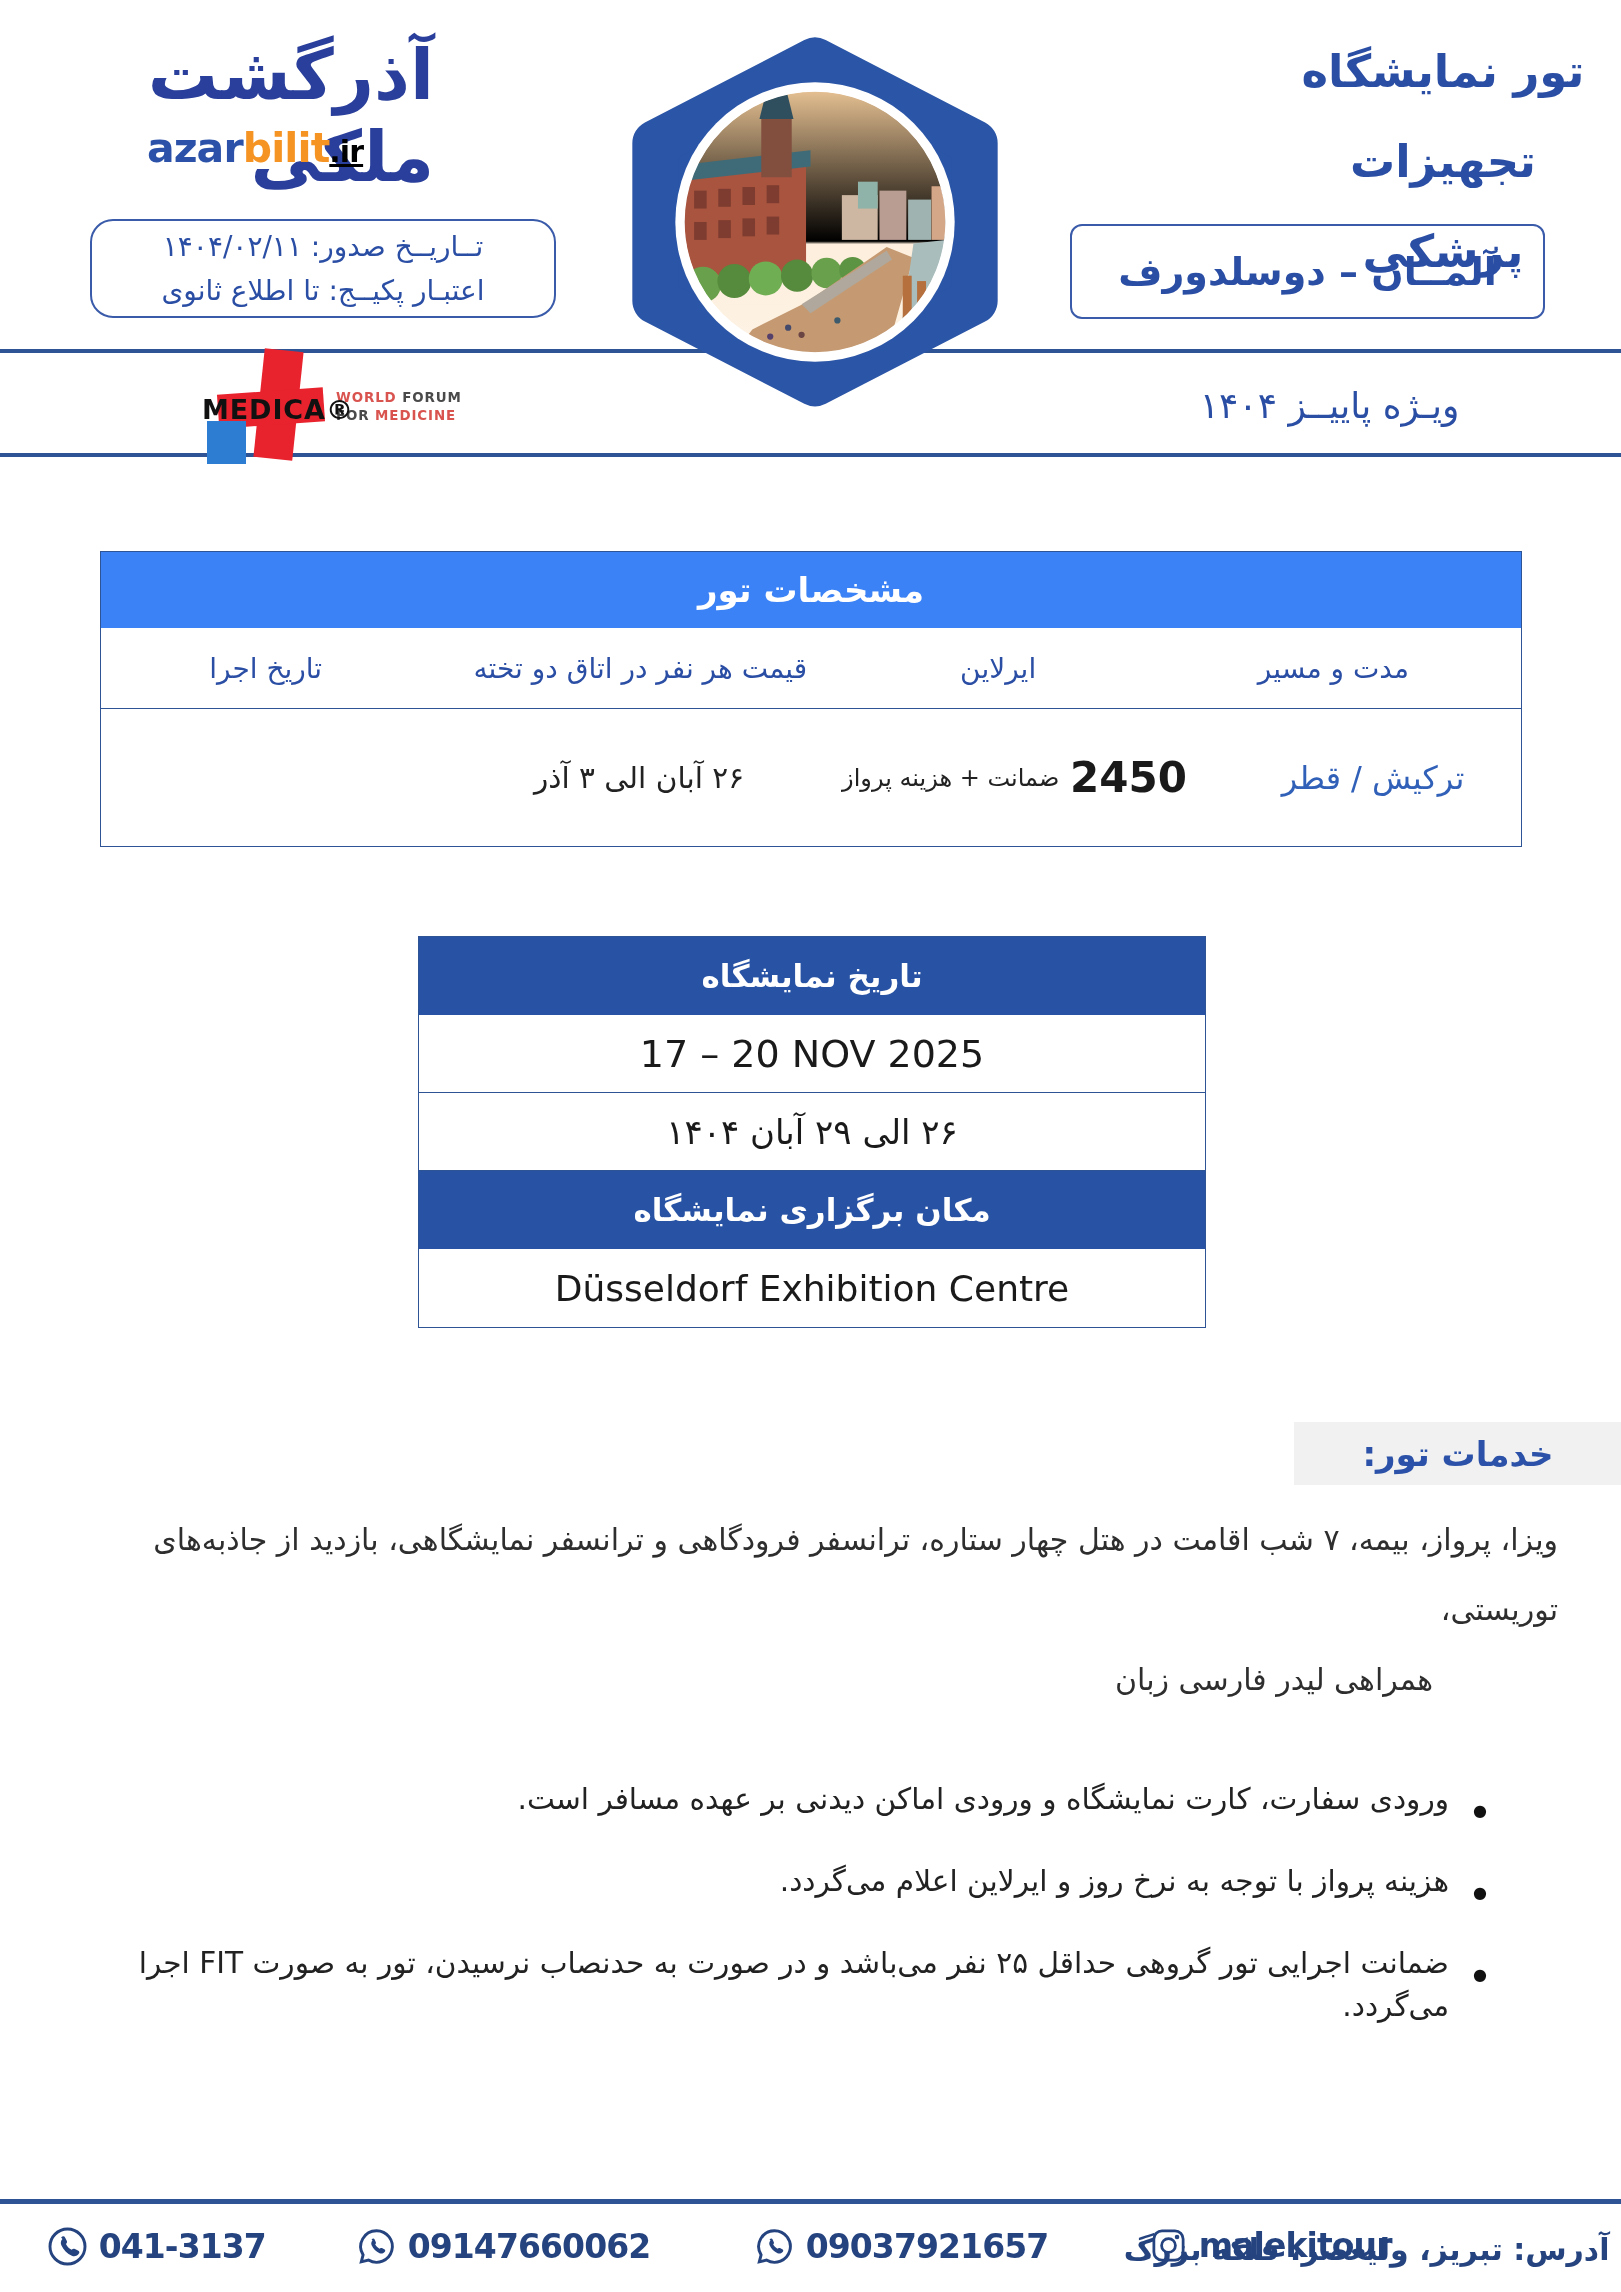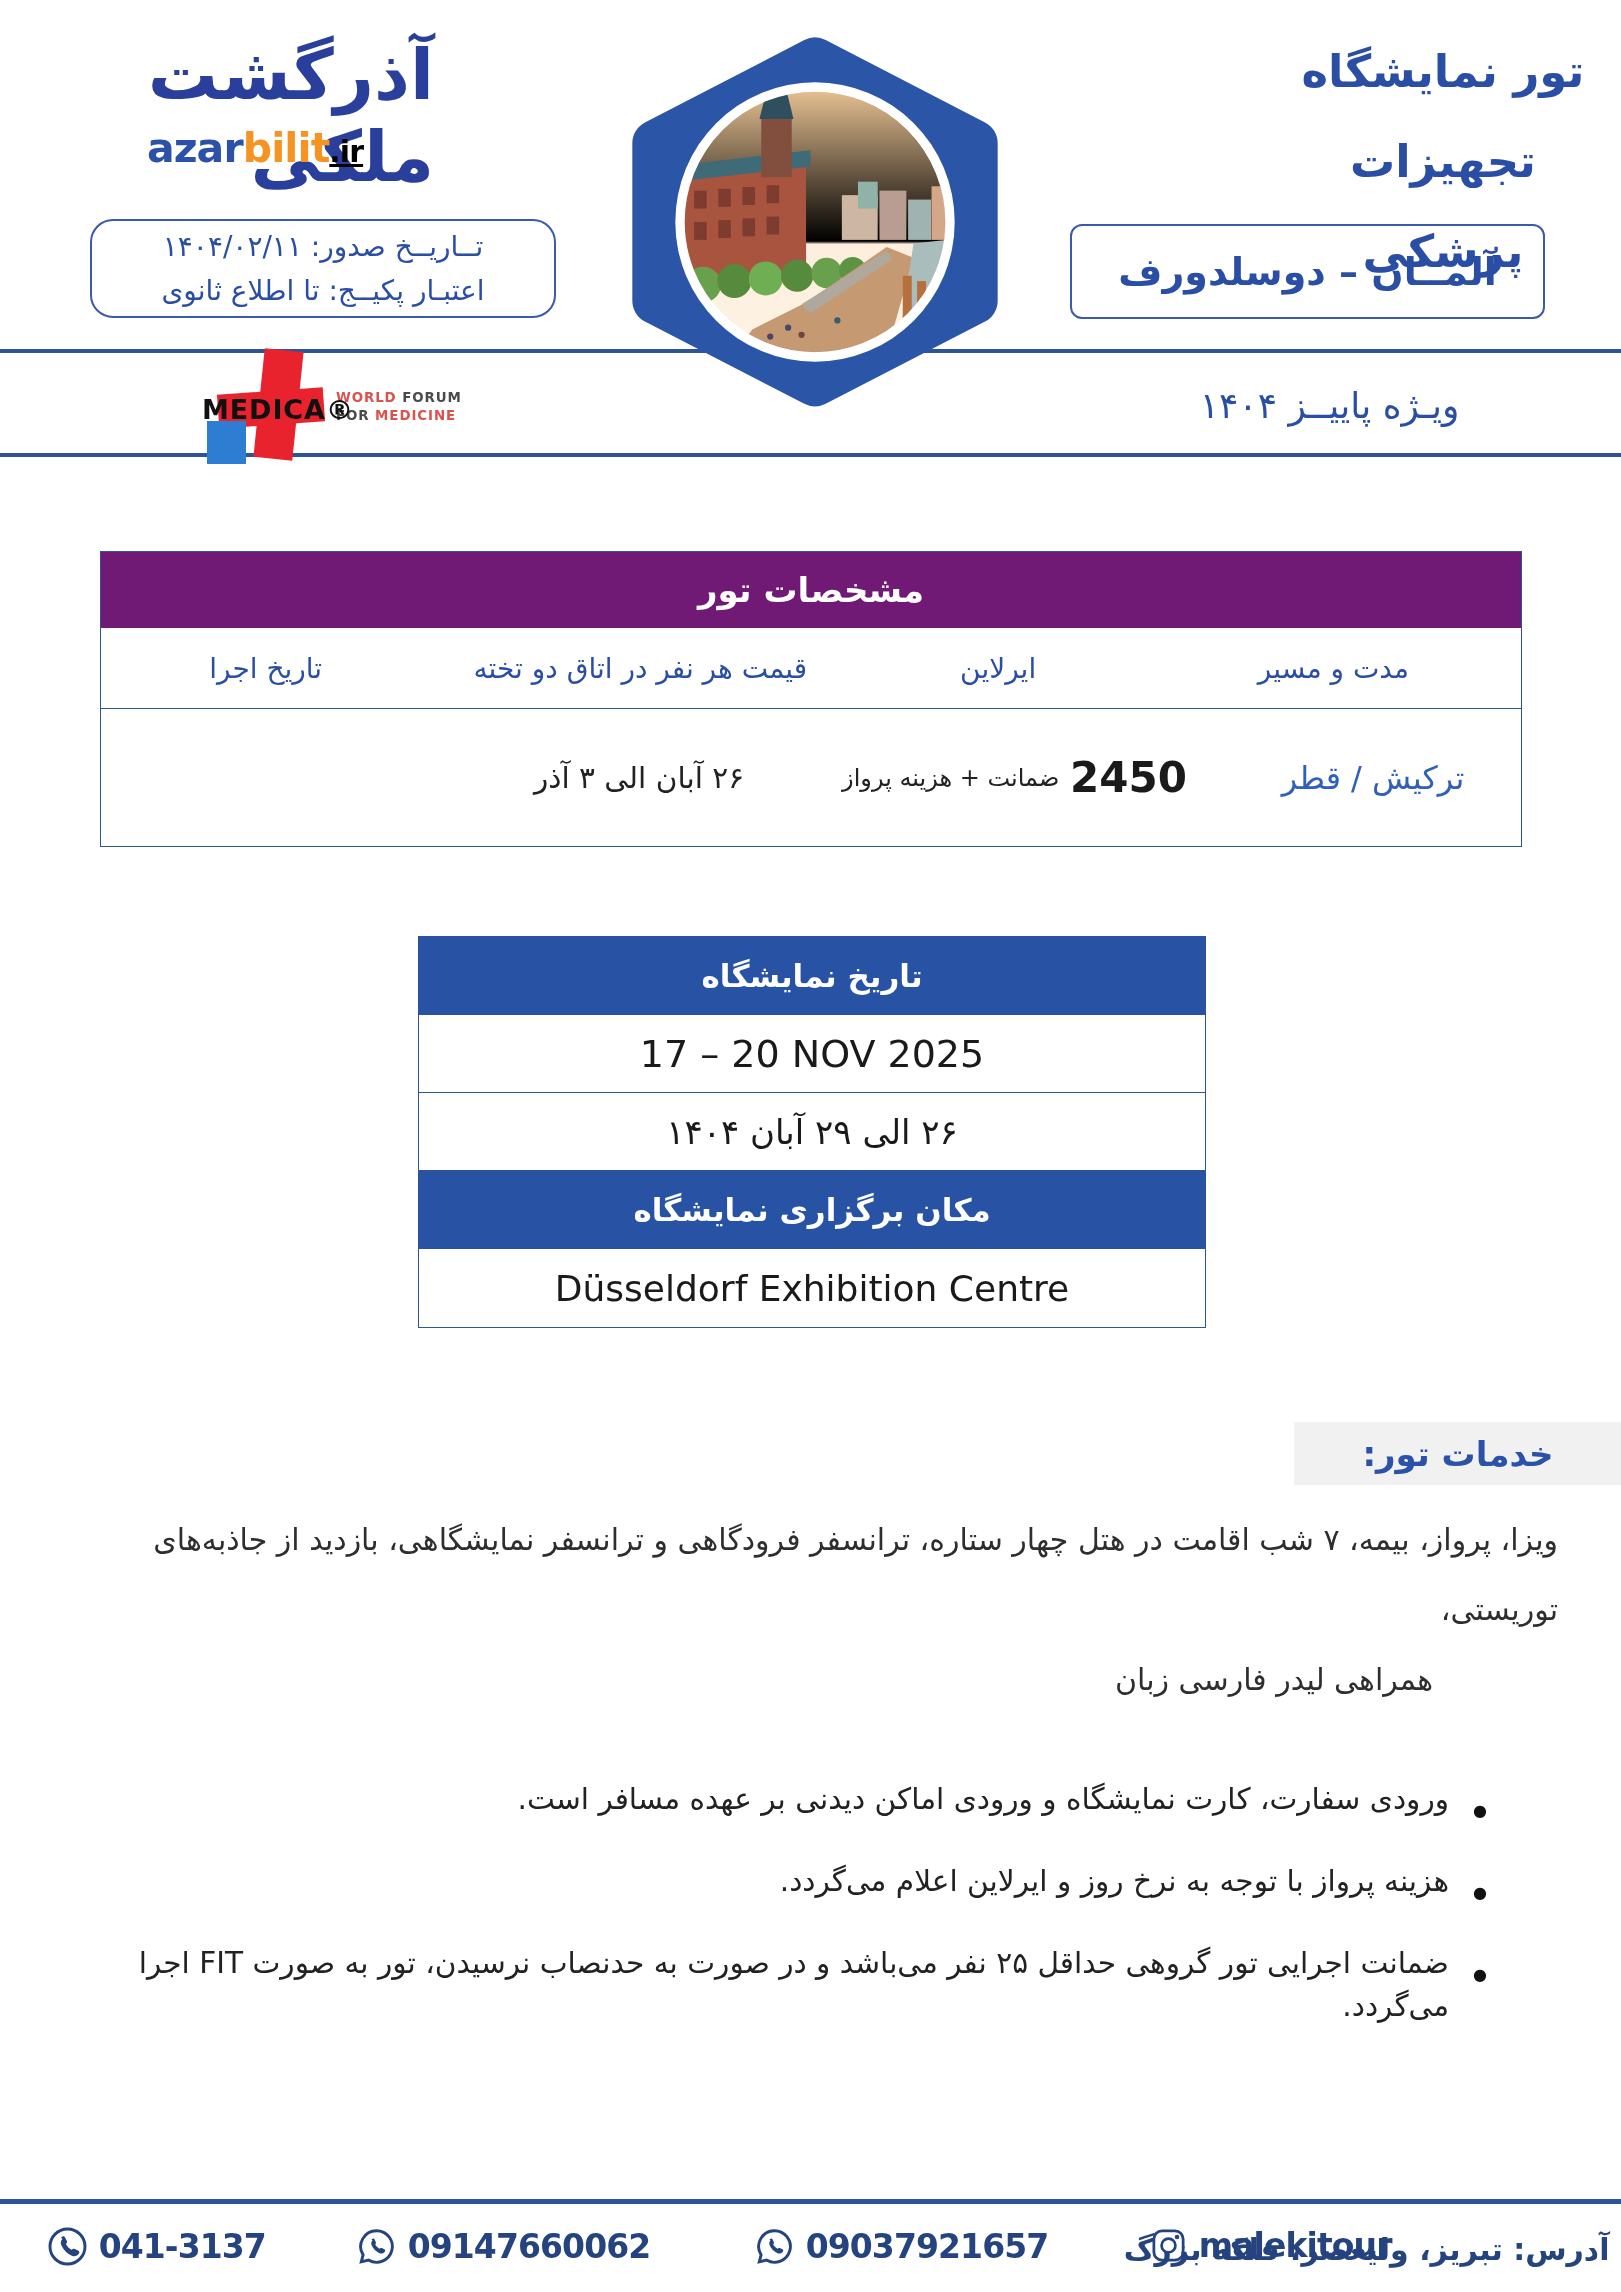--- a/index.html
+++ b/index.html
@@ -64,21 +64,21 @@
     direction:rtl; color:#2b4ea5; font-size:36px;
   }
   
   .hexwrap { position:absolute; left:618px; top:16px; width:394px; height:403px; z-index:5; }
   
   .t1 {
     position:absolute; left:100px; top:551px; width:1422px;
     border:1.8px solid #2f5496;
   }
   .t1-header {
-    height:76px; background:#701a75; color:#fff; font-weight:bold; font-size:34px;
+    height:76px; background:#3b82f6; color:#fff; font-weight:bold; font-size:34px;
     display:flex; justify-content:center; align-items:center; direction:rtl;
   }
   .t1-cols {
     height:81px; display:flex; direction:rtl; border-bottom:1.8px solid #2f5496;
     color:#2b4ea5; font-size:28px;
   }
   .t1-cols > div, .t1-row > div {
     display:flex; flex-direction:column; justify-content:center; align-items:center; text-align:center;
   }
   .c-route { width:376px; } .c-air { width:296px; } .c-price { width:421px; } .c-date { width:330px; }

